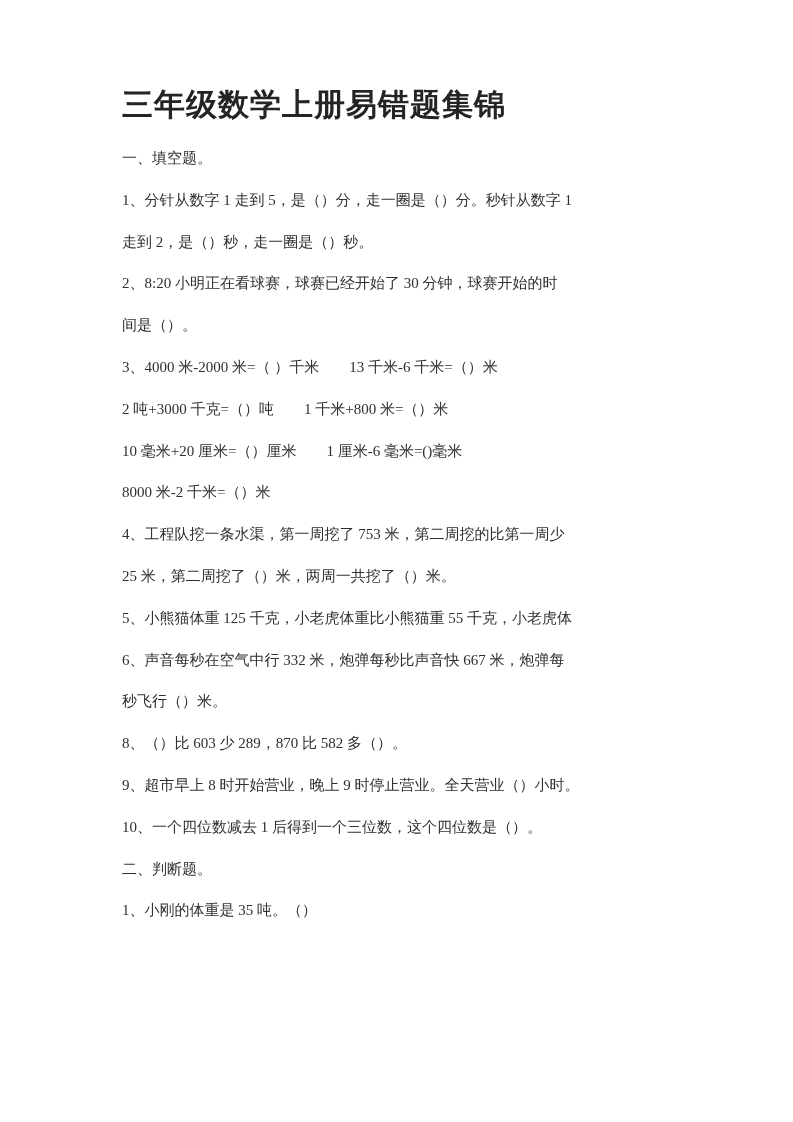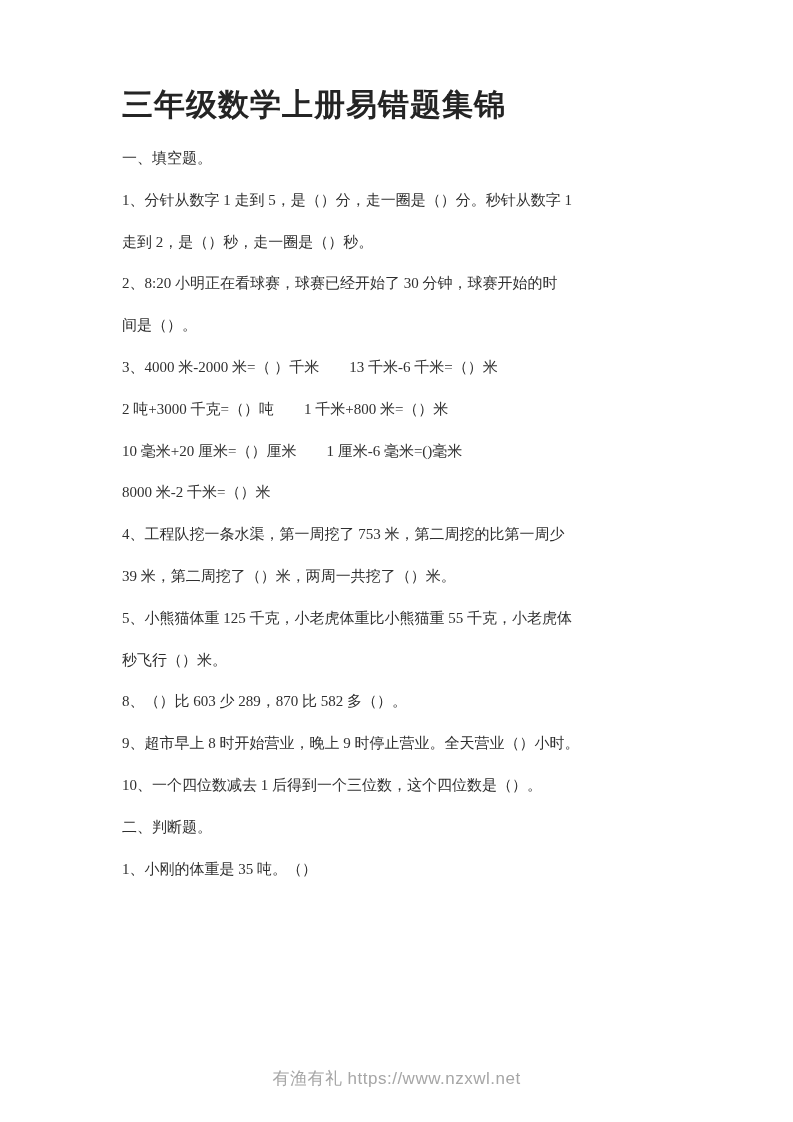--- a/index.html
+++ b/index.html
@@ -60,25 +60,25 @@
     <div class="line">一、填空题。</div>
     <div class="line">1、分针从数字 1 走到 5，是（）分，走一圈是（）分。秒针从数字 1</div>
     <div class="line">走到 2，是（）秒，走一圈是（）秒。</div>
     <div class="line">2、8:20 小明正在看球赛，球赛已经开始了 30 分钟，球赛开始的时</div>
     <div class="line">间是（）。</div>
     <div class="line">3、4000 米-2000 米=（ ）千米        13 千米-6 千米=（）米</div>
     <div class="line">2 吨+3000 千克=（）吨        1 千米+800 米=（）米</div>
     <div class="line">10 毫米+20 厘米=（）厘米        1 厘米-6 毫米=()毫米</div>
     <div class="line">8000 米-2 千米=（）米</div>
     <div class="line">4、工程队挖一条水渠，第一周挖了 753 米，第二周挖的比第一周少</div>
-    <div class="line">39 米，第二周挖了（）米，两周一共挖了（）米。</div>
+    <div class="line">25 米，第二周挖了（）米，两周一共挖了（）米。</div>
     <div class="line">5、小熊猫体重 125 千克，小老虎体重比小熊猫重 55 千克，小老虎体</div>
+    <div class="line">6、声音每秒在空气中行 332 米，炮弹每秒比声音快 667 米，炮弹每</div>
     <div class="line">秒飞行（）米。</div>
     <div class="line">8、（）比 603 少 289，870 比 582 多（）。</div>
     <div class="line">9、超市早上 8 时开始营业，晚上 9 时停止营业。全天营业（）小时。</div>
     <div class="line">10、一个四位数减去 1 后得到一个三位数，这个四位数是（）。</div>
 
     <div class="line">二、判断题。</div>
     <div class="line">1、小刚的体重是 35 吨。（）</div>
   </div>
 
-  <div class="footer">有渔有礼 https://www.nzxwl.net</div>
 </div>
 
 </body></html>

